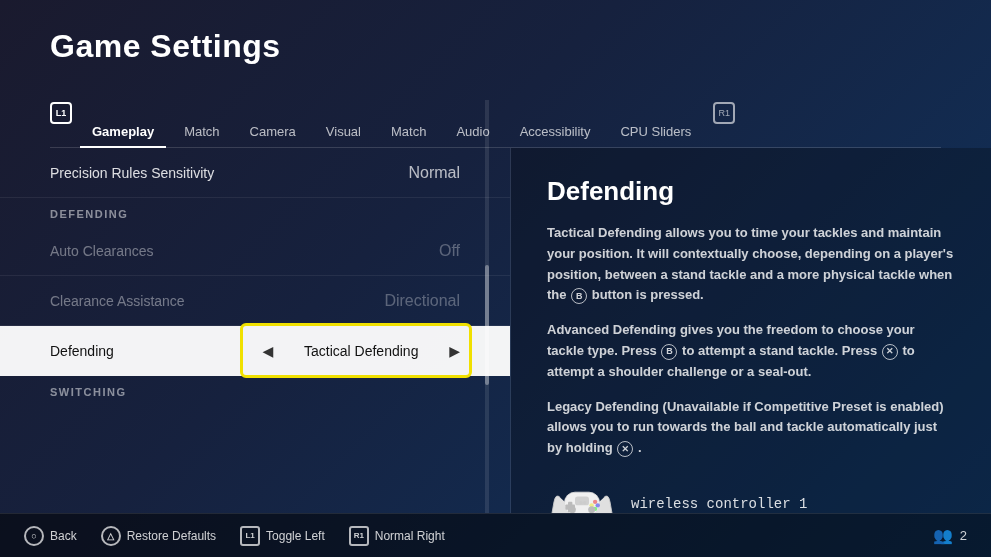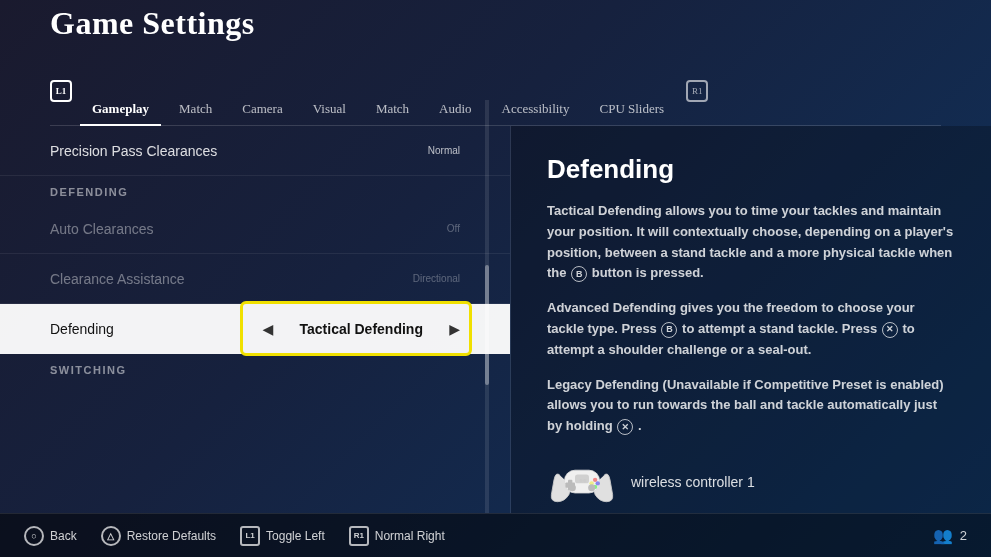--- a/index.html
+++ b/index.html
@@ -25,22 +25,21 @@
       position: relative;
       z-index: 1;
       width: 100%;
       height: 100%;
       display: flex;
       flex-direction: column;
     }
 
     
     .header {
-      padding: 5px 50px 0 50px;
-      font-family: Liberation Serif, serif;
+      padding: 28px 50px 0 50px;
     }
 
     .page-title {
       font-size: 32px;
       font-weight: 700;
       color: #fff;
       margin-bottom: 14px;
       letter-spacing: 0.5px;
     }
 
@@ -151,21 +150,21 @@
     .setting-name {
       font-size: 14px;
       color: rgba(255,255,255,0.85);
     }
 
     .setting-row.dimmed .setting-name {
       color: rgba(255,255,255,0.4);
     }
 
     .setting-value {
-      font-size: 10px;
+      font-size: 16px;
       color: rgba(255,255,255,0.7);
       text-align: right;
     }
 
     .setting-row.dimmed .setting-value {
       color: rgba(255,255,255,0.3);
     }
 
     
     .value-selector {
@@ -175,21 +174,21 @@
     }
 
     .selector-arrow {
       font-size: 14px;
       color: #333;
       cursor: pointer;
     }
 
     .selector-value {
       font-size: 14px;
-      font-weight: 700;
+      font-weight: 400;
       color: #111;
       min-width: 160px;
       text-align: center;
     }
 
     
     .active-row-highlight {
       position: relative;
     }
 
@@ -246,20 +245,21 @@
     }
 
     .controller-icon {
       width: 70px;
       height: 50px;
     }
 
     .controller-name {
       font-size: 14px;
       color: rgba(255,255,255,0.85);
+      font-family: Liberation Mono, monospace;
     }
 
     
     .panel-divider {
       width: 1px;
       background: rgba(255,255,255,0.1);
       margin: 0;
     }
 
     
@@ -378,21 +378,21 @@
       </div>
       <div class="nav-r1-badge">R1</div>
     </nav>
   </div>
 
   <div class="main-body">
 
     <div class="left-panel">
 
       <div class="setting-row">
-        <span class="setting-name">Precision Pass Clearances</span>
+        <span class="setting-name">Precision Rules Sensitivity</span>
         <span class="setting-value">Normal</span>
       </div>
 
       <div class="setting-section-header">
         <span>DEFENDING</span>
       </div>
 
       <div class="setting-row dimmed">
         <span class="setting-name">Auto Clearances</span>
         <span class="setting-value">Off</span>

